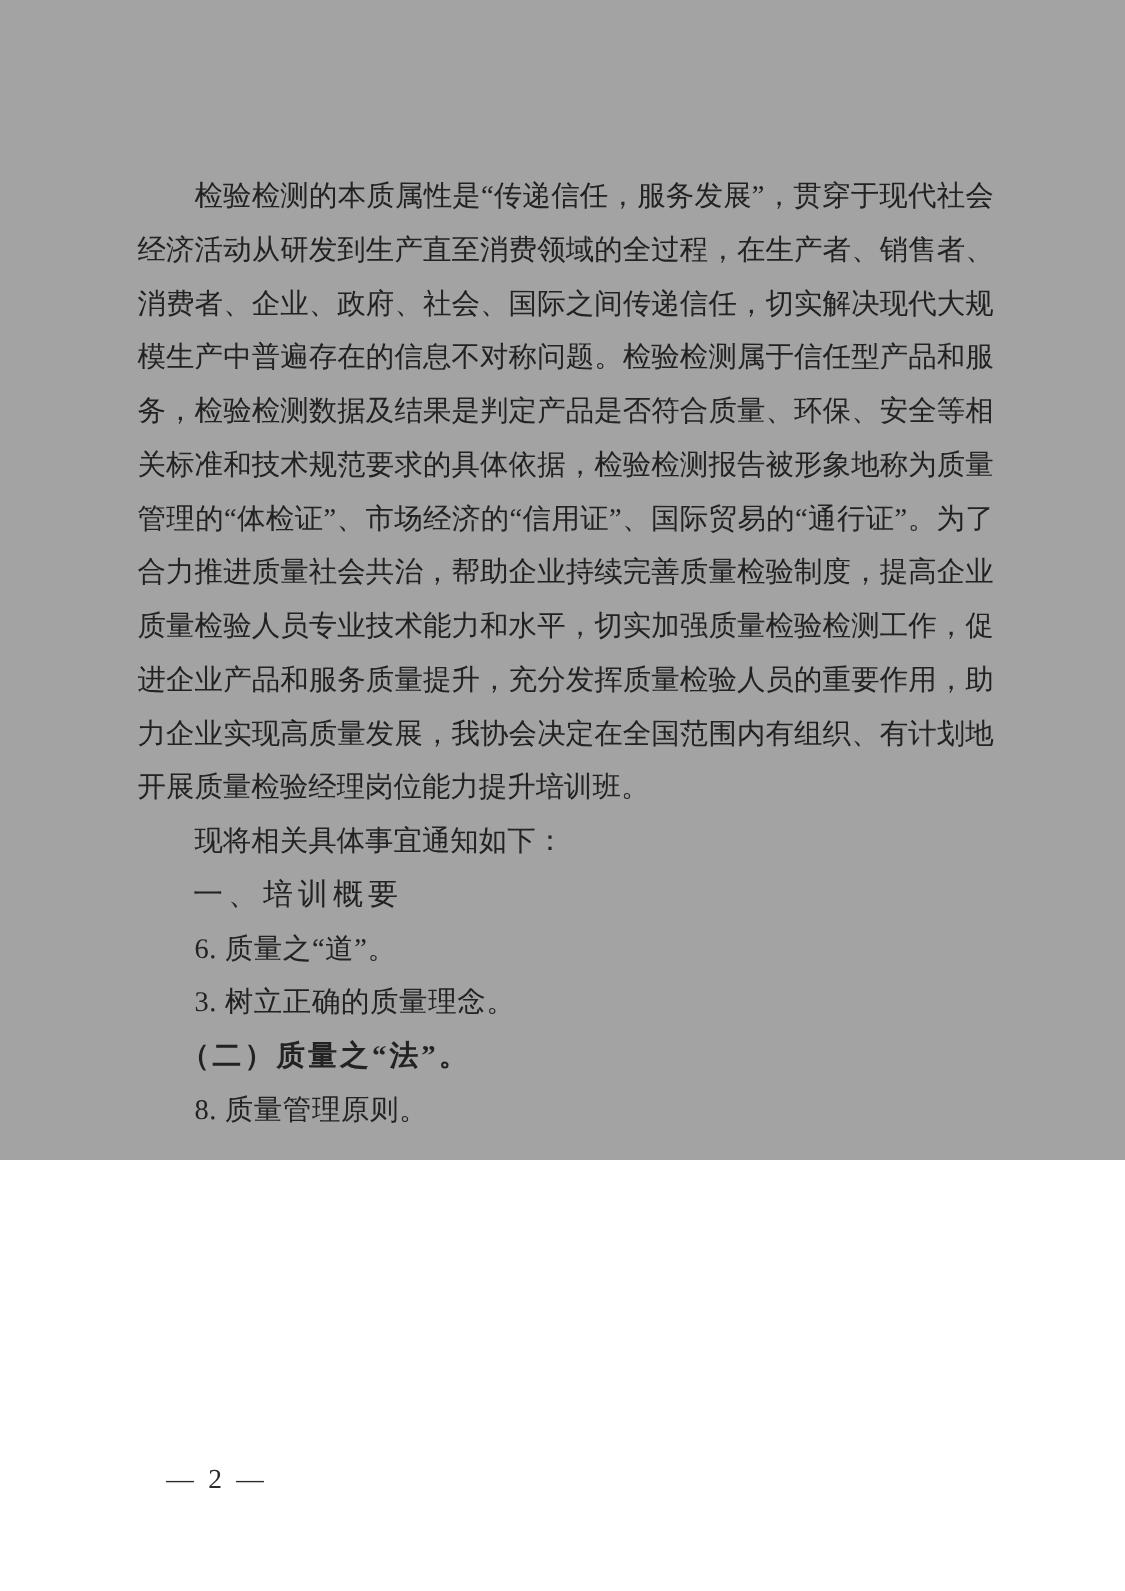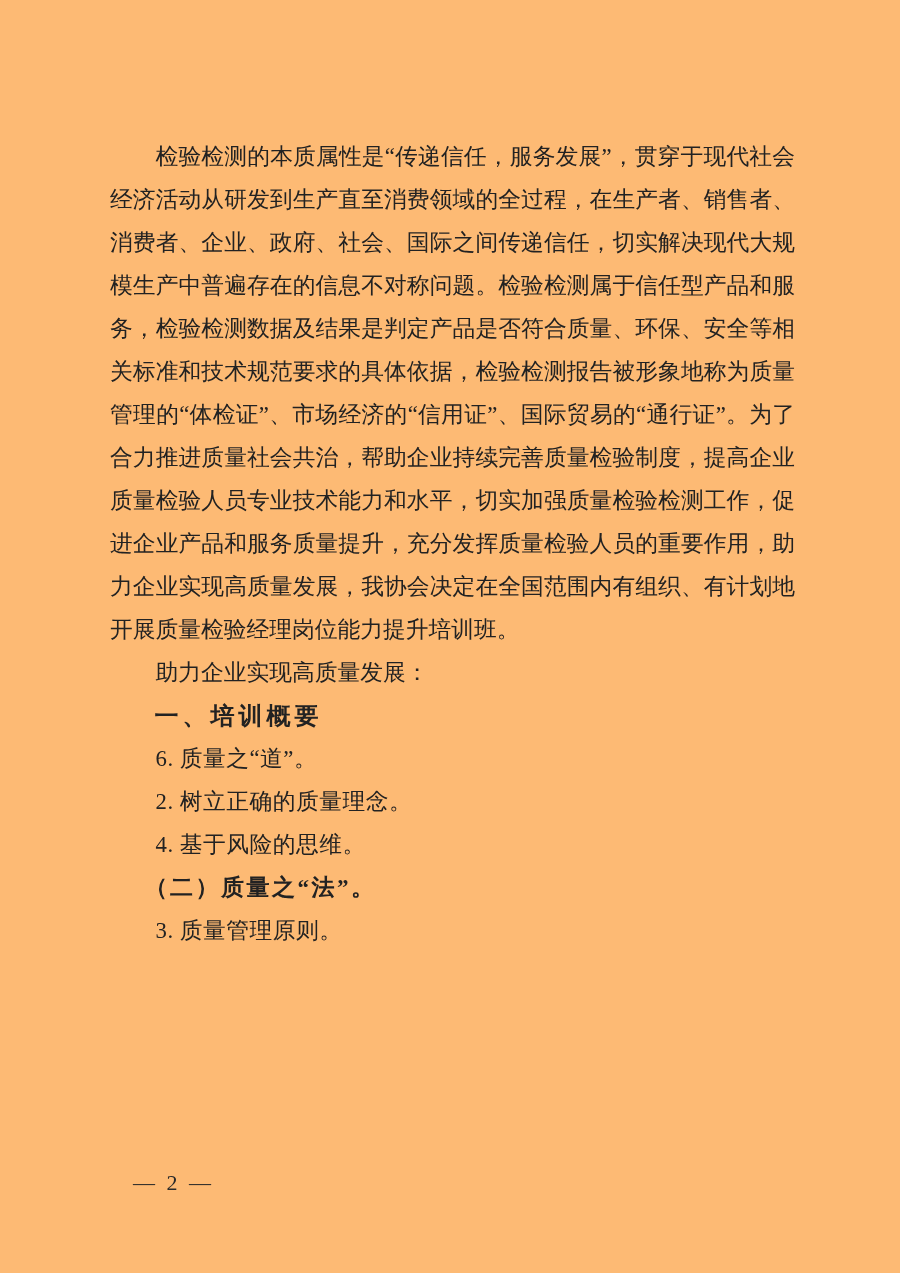--- a/index.html
+++ b/index.html
@@ -12,22 +12,22 @@
     background: #ffffff;
     position: relative;
     overflow: hidden;
     font-family: "Liberation Serif", "DejaVu Serif", serif;
     color: #222222;
   }
   .page {
     position: absolute;
     left: 0; top: 0;
     width: 900px;
-    height: 1273px;
-    background: #fdba74;
+    height: 928px;
+    background: #a3a3a3;
   }
   .content {
     position: absolute;
     left: 110px;
     top: 135px;
     width: 685px;
   }
   .content p {
     margin: 0;
     font-size: 22.75px;
@@ -38,21 +38,21 @@
     text-align: justify;
     text-justify: inter-character;
     text-indent: 2em;
   }
   .item {
     text-indent: 2em;
     letter-spacing: 0.5px;
   }
   .h1 {
     font-family: "Liberation Sans", "DejaVu Sans", sans-serif;
-    font-weight: bold;
+    font-weight: normal;
     font-size: 24px !important;
     text-indent: 1.85em;
     letter-spacing: 4px;
     color: #111111;
   }
   .h2 {
     font-weight: bold;
     font-size: 23px !important;
     text-indent: 1.5em;
     letter-spacing: 2.5px;
@@ -67,22 +67,21 @@
     color: #2a2a2a;
     font-family: "Liberation Serif", "DejaVu Serif", serif;
   }
 </style>
 </head>
 <body>
 
 <div class="page">
   <div class="content">
     <p class="para">检验检测的本质属性是“传递信任，服务发展”，贯穿于现代社会经济活动从研发到生产直至消费领域的全过程，在生产者、销售者、消费者、企业、政府、社会、国际之间传递信任，切实解决现代大规模生产中普遍存在的信息不对称问题。检验检测属于信任型产品和服务，检验检测数据及结果是判定产品是否符合质量、环保、安全等相关标准和技术规范要求的具体依据，检验检测报告被形象地称为质量管理的“体检证”、市场经济的“信用证”、国际贸易的“通行证”。为了合力推进质量社会共治，帮助企业持续完善质量检验制度，提高企业质量检验人员专业技术能力和水平，切实加强质量检验检测工作，促进企业产品和服务质量提升，充分发挥质量检验人员的重要作用，助力企业实现高质量发展，我协会决定在全国范围内有组织、有计划地开展质量检验经理岗位能力提升培训班。</p>
-    <p class="para">助力企业实现高质量发展：</p>
+    <p class="para">现将相关具体事宜通知如下：</p>
     <p class="h1">一、培训概要</p>
     <p class="item">6. 质量之“道”。</p>
-    <p class="item">2. 树立正确的质量理念。</p>
-    <p class="item">4. 基于风险的思维。</p>
+    <p class="item">3. 树立正确的质量理念。</p>
     <p class="h2">（二）质量之“法”。</p>
-    <p class="item">3. 质量管理原则。</p>
+    <p class="item">8. 质量管理原则。</p>
   </div>
   <div class="pager">— 2 —</div>
 </div>
 
 </body></html>

